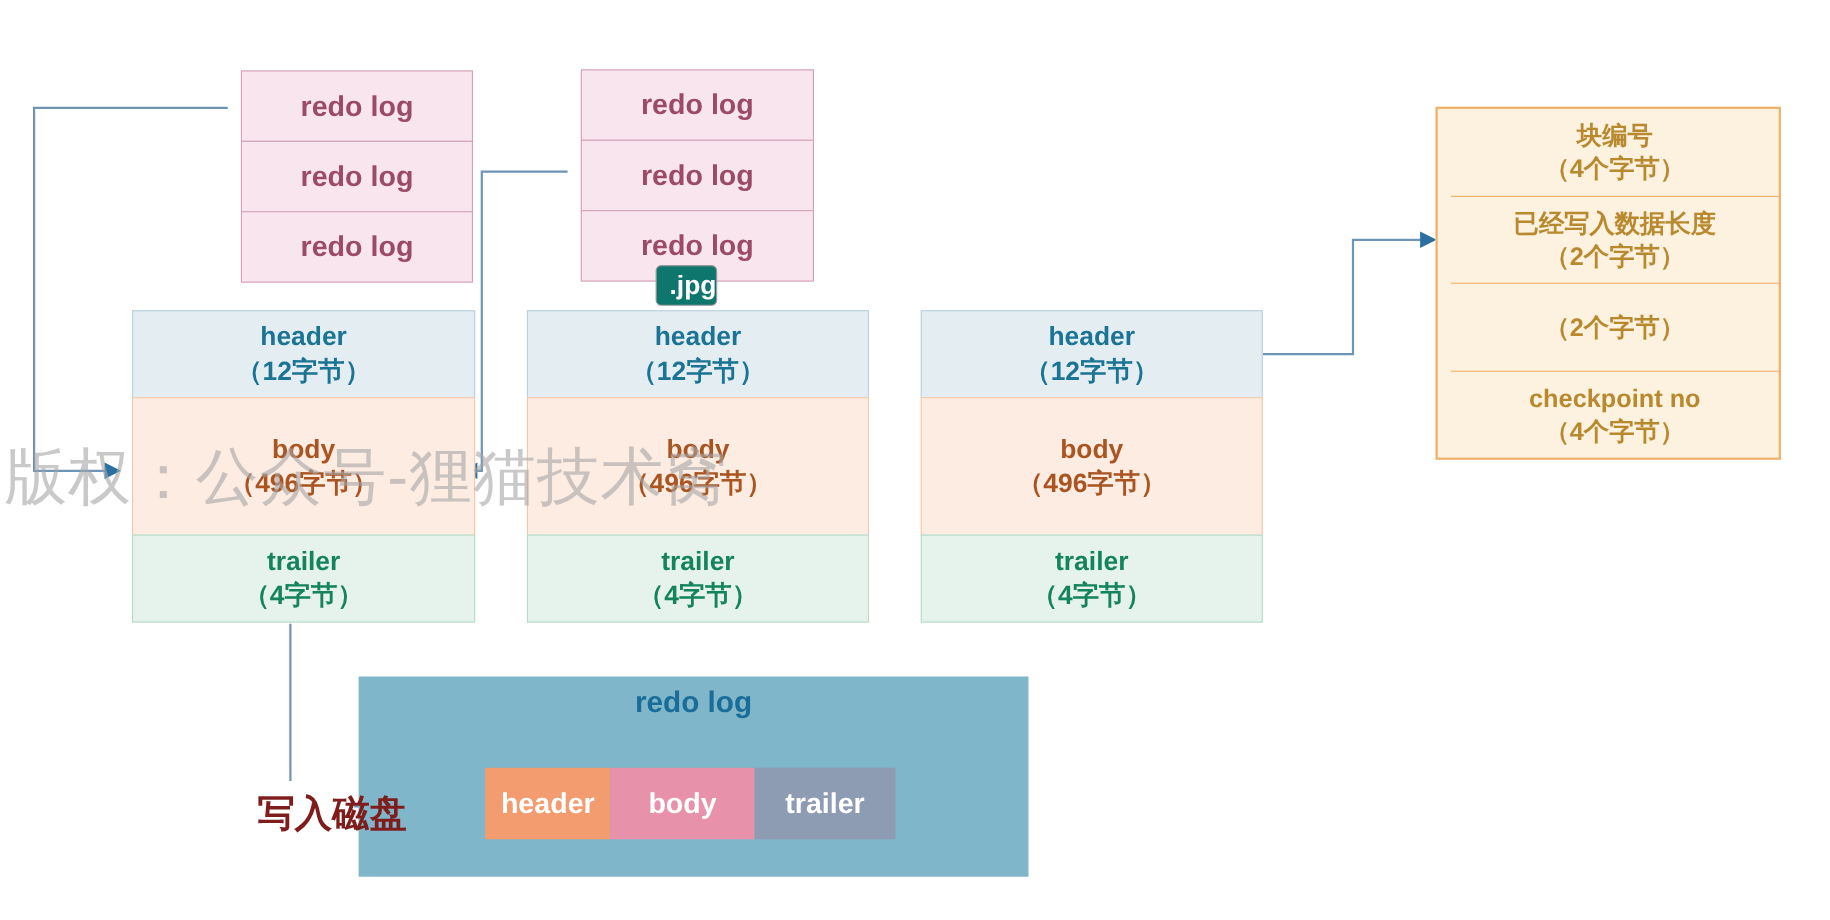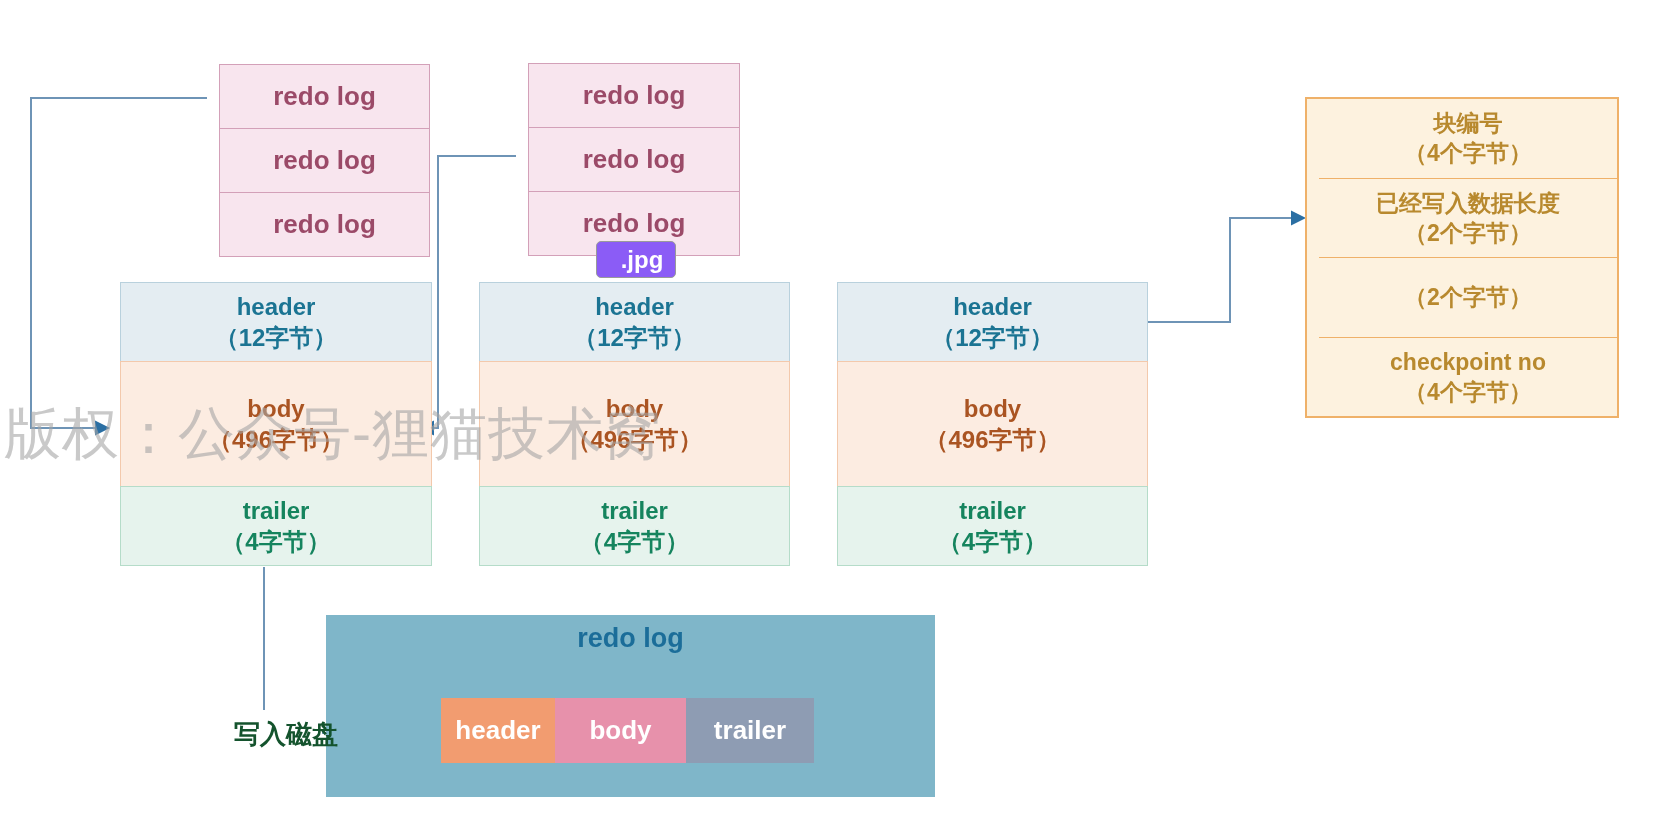--- a/index.html
+++ b/index.html
@@ -49,27 +49,27 @@
   .seg{
     position:absolute;top:83px;height:65px;z-index:3;
     display:flex;align-items:center;justify-content:center;
     color:#ffffff;font-size:26px;font-weight:bold;
   }
   .seg.s0{left:115px;width:114px;background:#f29c70;}
   .seg.s1{left:229px;width:131px;background:#e791ab;}
   .seg.s2{left:360px;width:128px;background:#8e9cb3;}
   
   .dragtip{
-    z-index:5;box-sizing:border-box;width:80px;height:37px;
-    background:#8b5cf6;border:1px solid #9a9a9a;border-radius:5px;
+    z-index:5;box-sizing:border-box;width:56px;height:37px;
+    background:#0f766e;border:1px solid #9a9a9a;border-radius:5px;
     display:flex;align-items:center;justify-content:center;
     color:#ffffff;font-size:24px;font-weight:bold;
   }
   
-  .wlabel{z-index:2;color:#14532d;font-size:26px;font-weight:bold;white-space:nowrap;}
+  .wlabel{z-index:2;color:#7f1d1d;font-size:34px;font-weight:bold;white-space:nowrap;}
   
   .watermark{
     z-index:6;left:-8px;top:396px;color:#a6a6a6;opacity:0.6;
     font-size:57px;letter-spacing:1px;white-space:nowrap;pointer-events:none;
   }
 </style>
 </head>
 <body>
 
 <div id="canvas">

